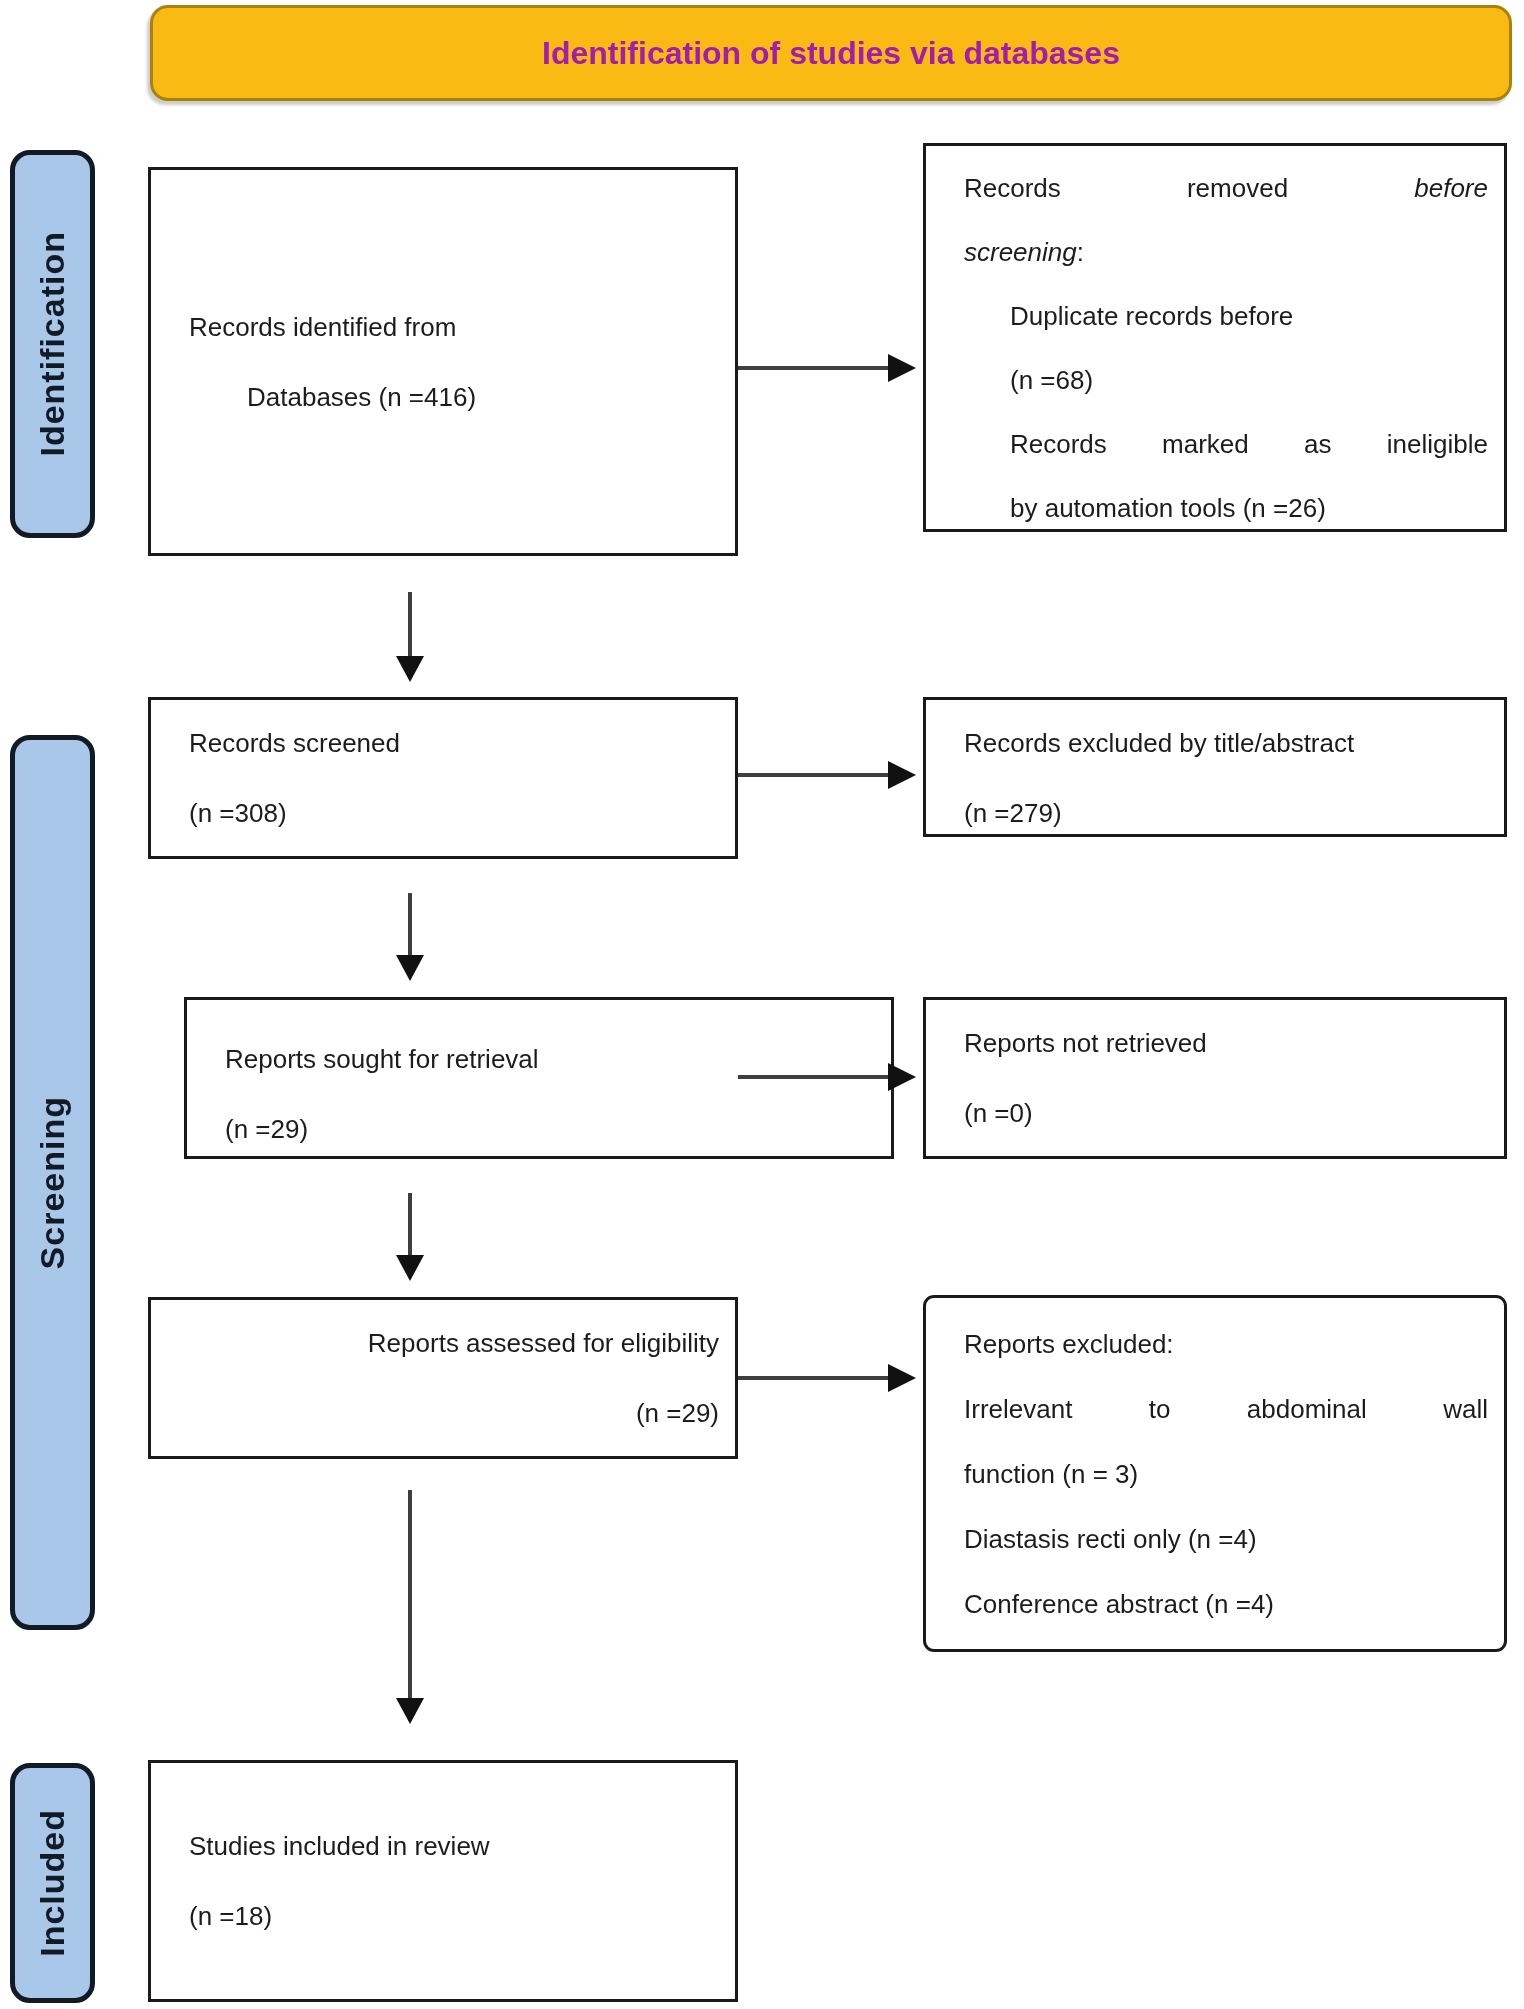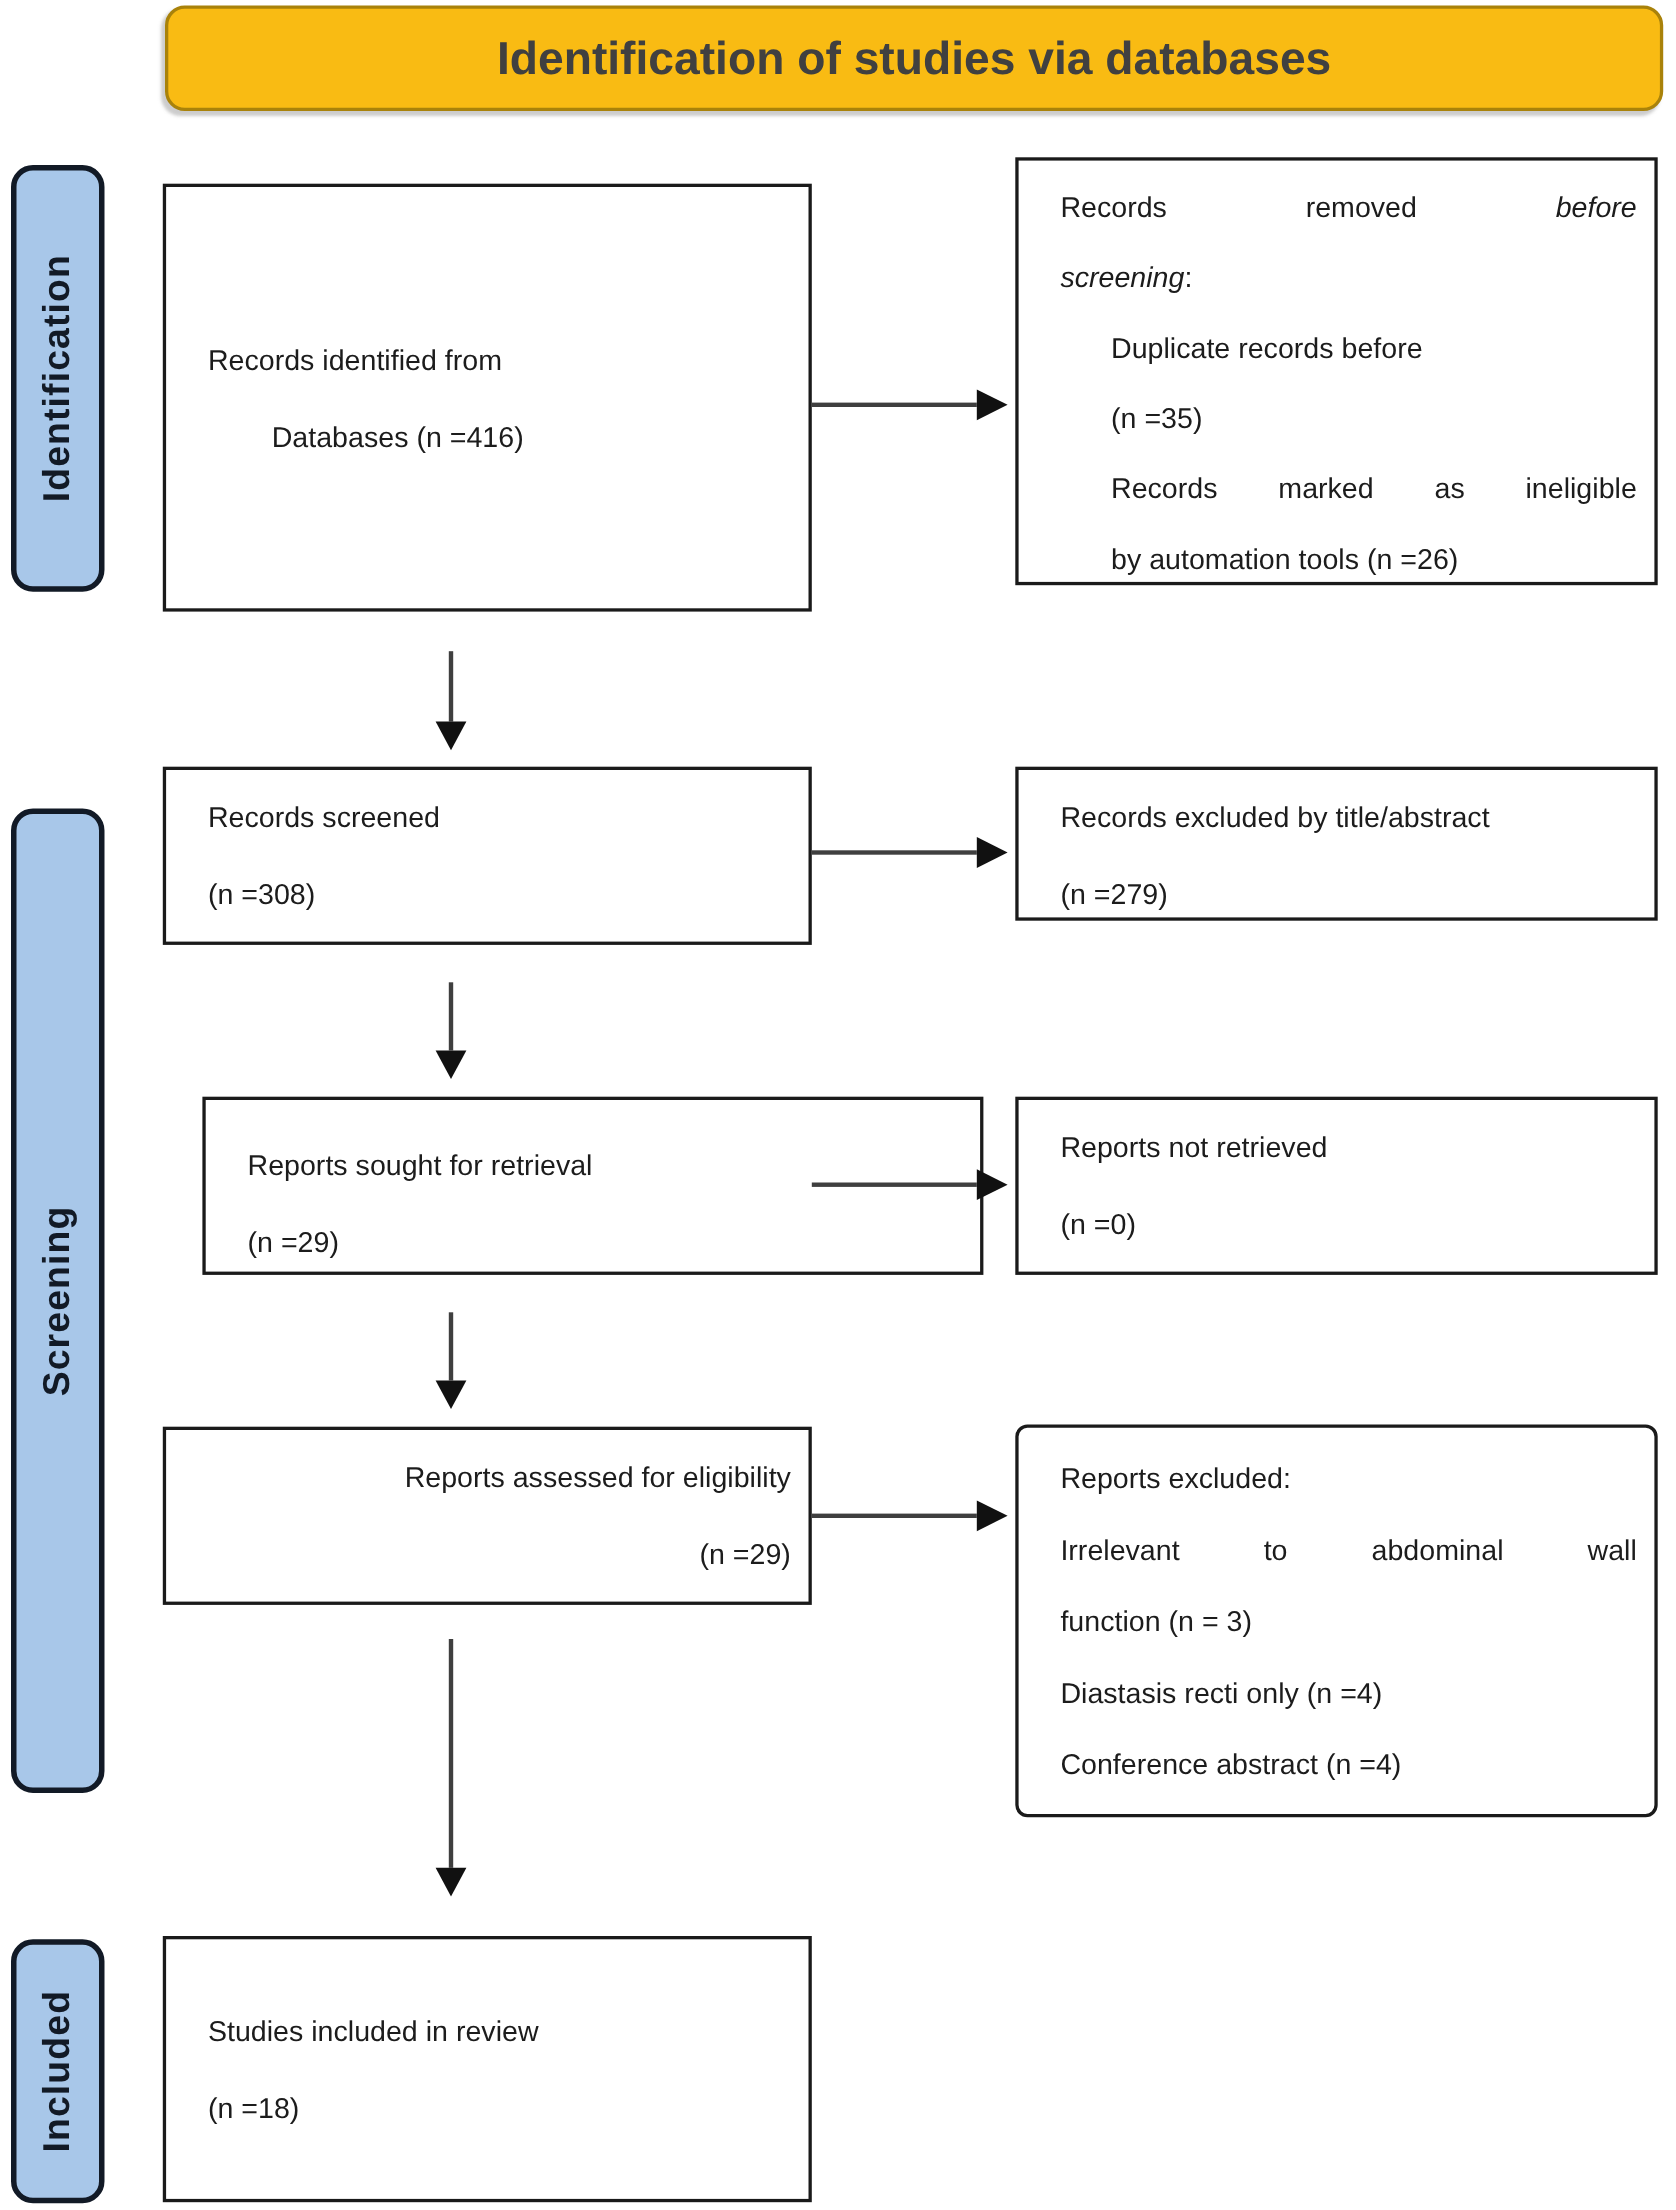--- a/index.html
+++ b/index.html
@@ -10,21 +10,21 @@
   }
   html,body{margin:0;padding:0;background:#fff;}
   .page{position:relative;width:1524px;height:2009px;background:#fff;overflow:hidden;
         font-family:"Liberation Sans",sans-serif;color:var(--text);}
 
   
   .banner{position:absolute;left:150px;top:5px;width:1362px;height:96px;box-sizing:border-box;
           background:var(--banner-fill);border:3px solid var(--banner-border);border-radius:18px;
           display:flex;align-items:center;justify-content:center;
           box-shadow:-3px 4px 3px rgba(110,110,110,.35);}
-  .banner span{font-weight:bold;font-size:42px;color:#404040;}
+  .banner span{font-weight:bold;font-size:32px;color:#a21caf;}
 
   
   .stage{position:absolute;left:10px;width:85px;box-sizing:border-box;
          background:var(--stage-fill);border:5px solid var(--stage-border);border-radius:20px;
          display:flex;align-items:center;justify-content:center;}
   .stage .vtext{writing-mode:vertical-rl;transform:rotate(180deg);
                 font-weight:bold;font-size:34px;color:#121A26;letter-spacing:1px;}
   .stage.s1{top:150px;height:388px;}
   .stage.s2{top:735px;height:895px;}
   .stage.s3{top:1763px;height:240px;}
@@ -103,21 +103,21 @@
 
   <div class="box b5">
     <div class="line">Studies included in review</div>
     <div class="line">(n =18)</div>
   </div>
 
   <div class="box r1">
     <div class="line just"><span>Records removed</span> <span class="it">before</span></div>
     <div class="line"><span class="it">screening</span><span>:</span></div>
     <div class="line ind46">Duplicate records before</div>
-    <div class="line ind46">(n =35)</div>
+    <div class="line ind46">(n =68)</div>
     <div class="line ind46 just">Records marked as ineligible</div>
     <div class="line ind46">by automation tools (n =26)</div>
   </div>
 
   <div class="box r2">
     <div class="line nowrap">Records excluded by title/abstract</div>
     <div class="line">(n =279)</div>
   </div>
 
   <div class="box r3">

